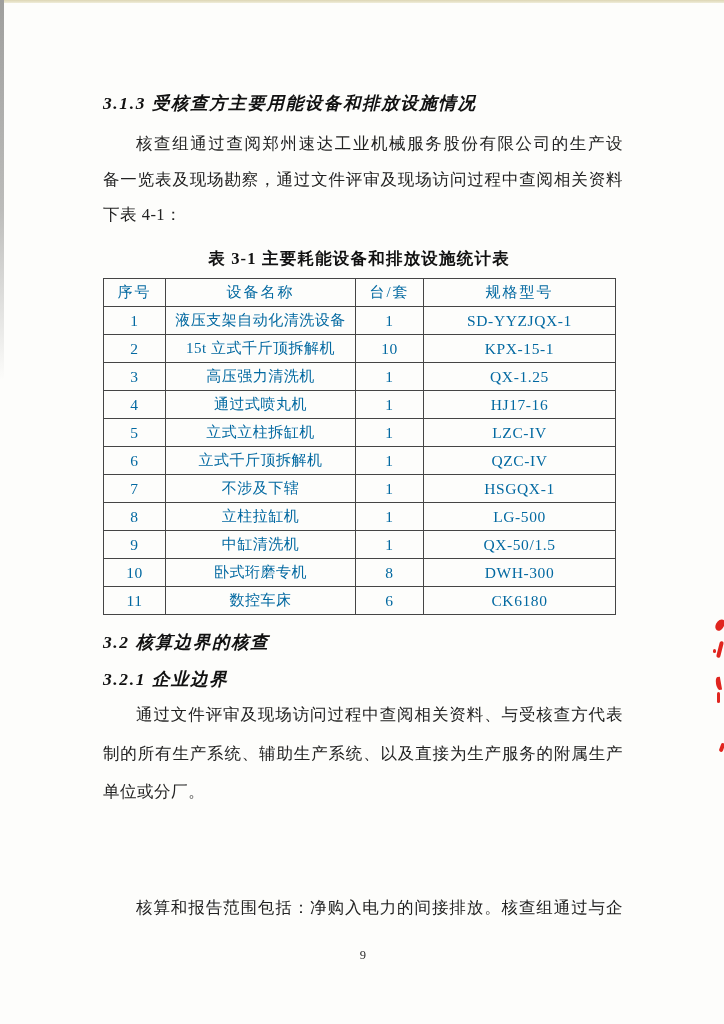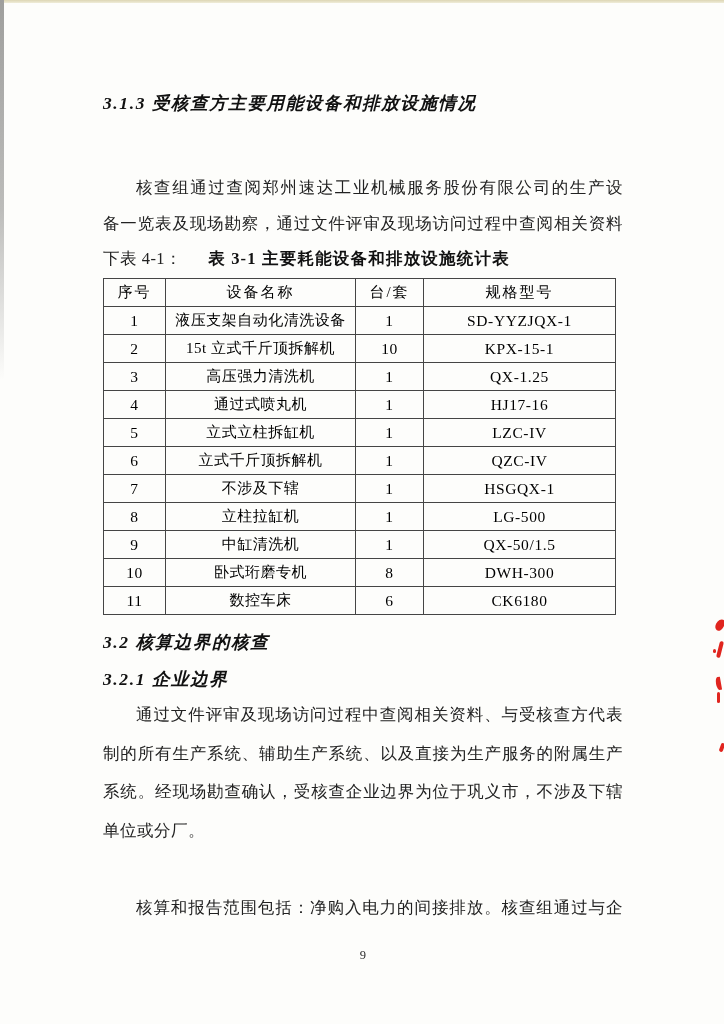--- a/index.html
+++ b/index.html
@@ -59,21 +59,21 @@
     background:transparent;
   }
   table.equip th, table.equip td {
     border:1.4px solid #454545;
     height:27px;
     padding:0 2px;
     text-align:center;
     vertical-align:middle;
     font-size:15px;
     letter-spacing:0.5px;
-    color:#000000;
+    color:#0369a1;
     overflow:hidden;
     white-space:nowrap;
     margin-top:36px;
   }
   table.equip th { font-weight:400; letter-spacing:2px; }
   table.equip td.latin, table.equip td.num { letter-spacing:0.6px; font-size:15.5px; }
 
   .page-number {
     text-align:center;
     font-size:12.5px;
@@ -92,21 +92,21 @@
 </head>
 <body>
 
 <div class="page">
 
   <div class="edge-top"></div>
   <div class="edge-left"></div>
 
   <div class="abs sec-heading" style="top:91px;">3.1.3 受核查方主要用能设备和排放设施情况</div>
 
-  <div class="abs para" style="top:126px;margin-top:44px;">
+  <div class="abs para" style="top:126px;">
 
   <div class="line ind">核查组通过查阅郑州速达工业机械服务股份有限公司的生产设</div>
       <div class="line">备一览表及现场勘察，通过文件评审及现场访问过程中查阅相关资料</div>
       <div class="line short">下表 4-1：</div>
     </div>
 
   <div class="abs table-title" style="top:246px;">表 3-1  主要耗能设备和排放设施统计表</div>
 
   <table class="equip abs" style="top:278px;">
     <colgroup>
@@ -195,21 +195,20 @@
   </table>
 
   <div class="abs sec-heading" style="top:630px;">3.2 核算边界的核查</div>
 
   <div class="abs sec-heading" style="top:667px;">3.2.1 企业边界</div>
 
   <div class="abs para wide" style="top:696px;">
 
   <div class="line ind">通过文件评审及现场访问过程中查阅相关资料、与受核查方代表</div>
       <div class="line">制的所有生产系统、辅助生产系统、以及直接为生产服务的附属生产</div>
-      <div class="line">系统。经现场勘查确认，受核查企业边界为位于巩义市，不涉及下辖</div>
       <div class="line short">单位或分厂。</div>
     </div>
 
   <div class="abs para wide" style="top:889px;">
 
   <div class="line ind">核算和报告范围包括：净购入电力的间接排放。核查组通过与企</div>
     </div>
 
   <div class="abs page-number" style="top:948px;">9</div>
 

